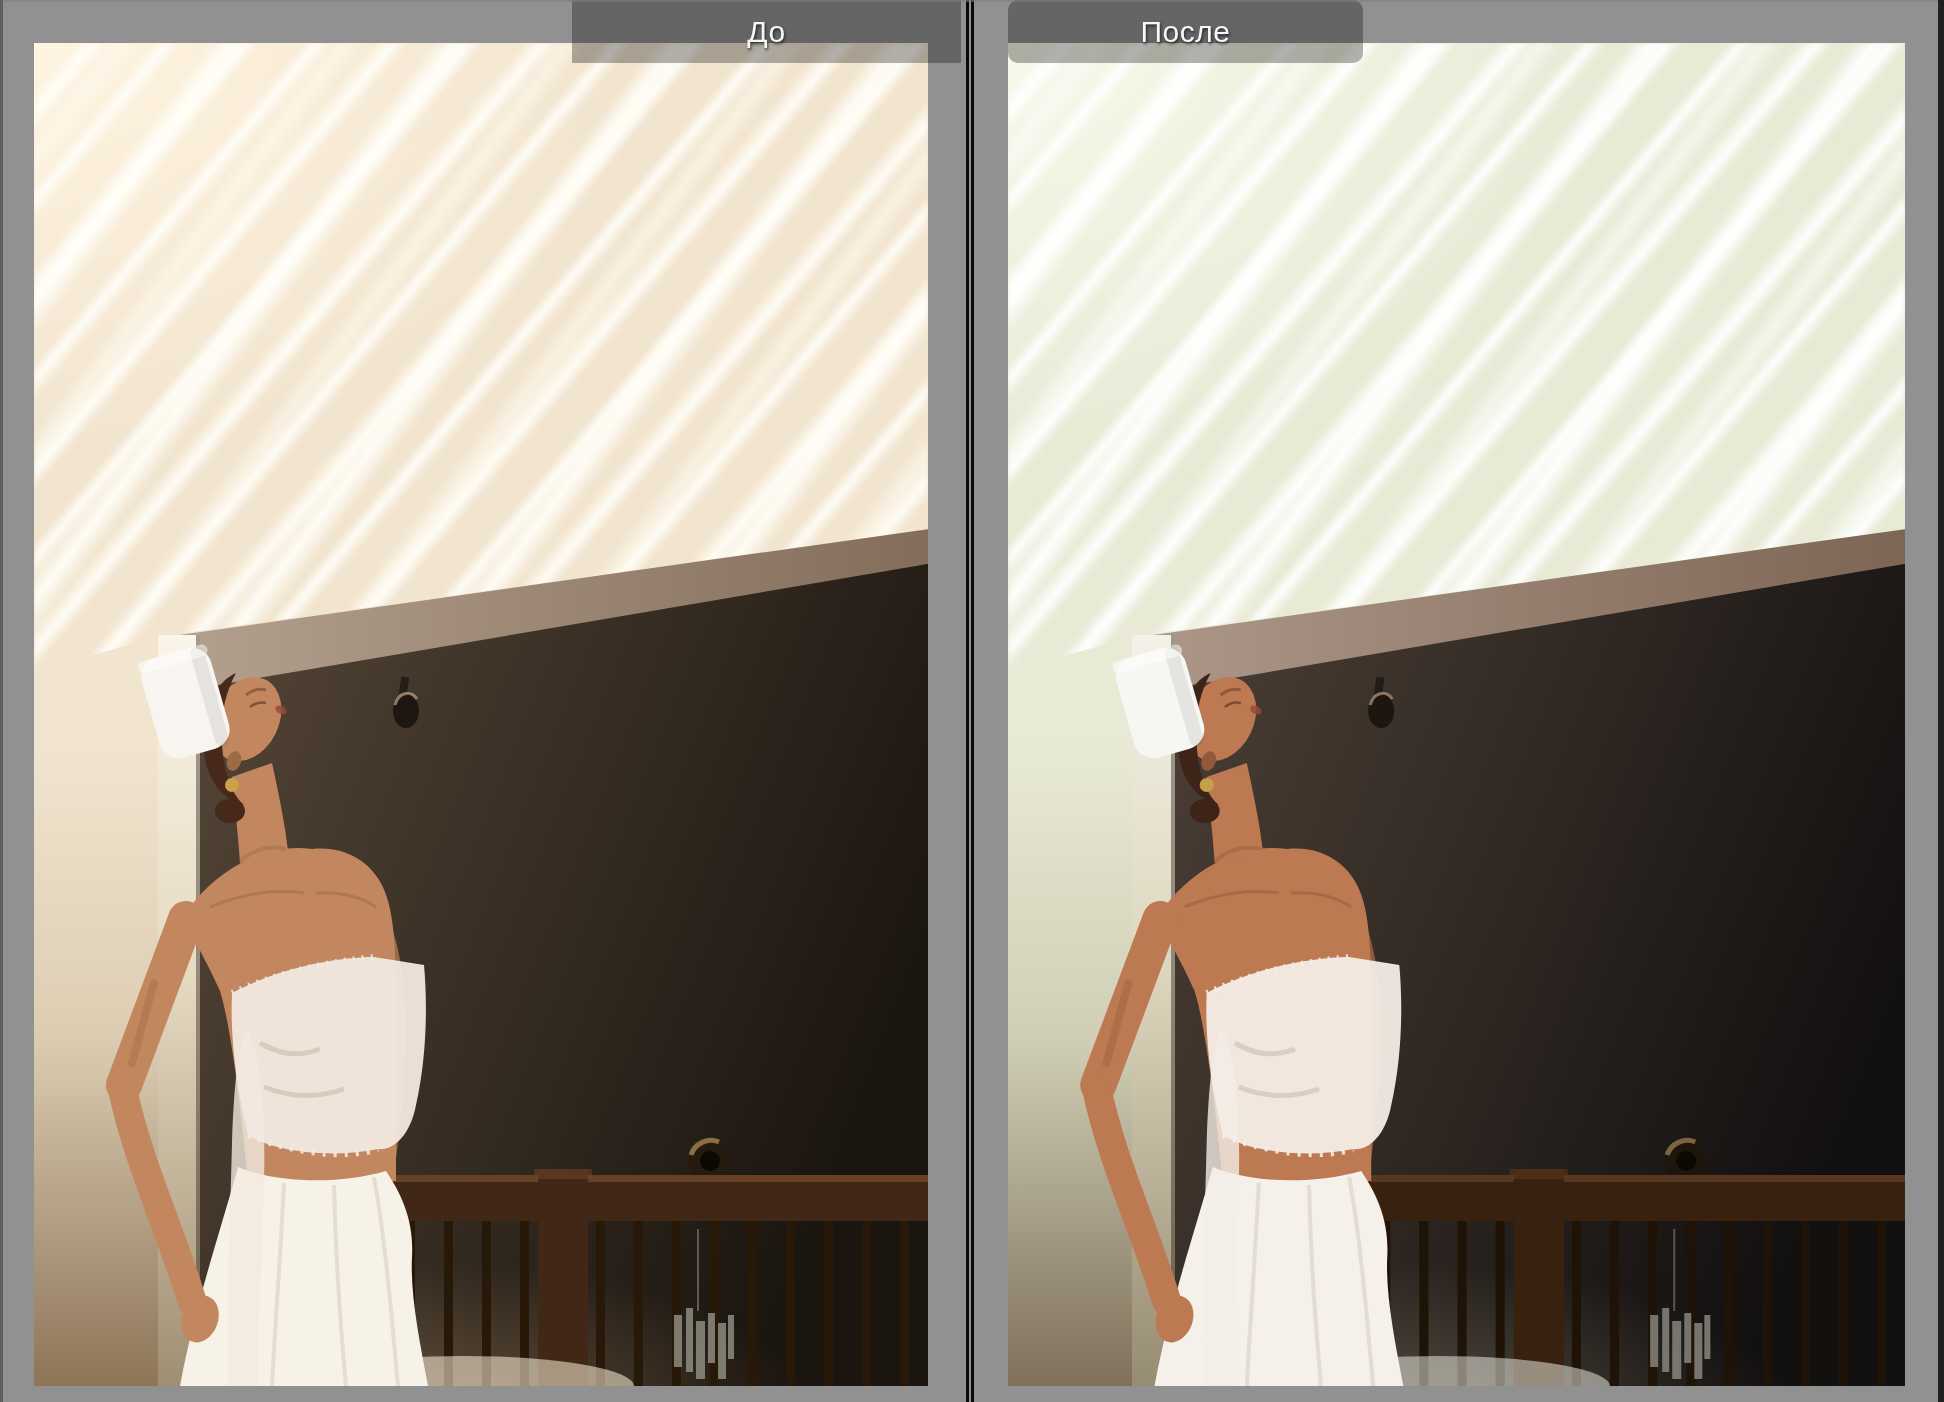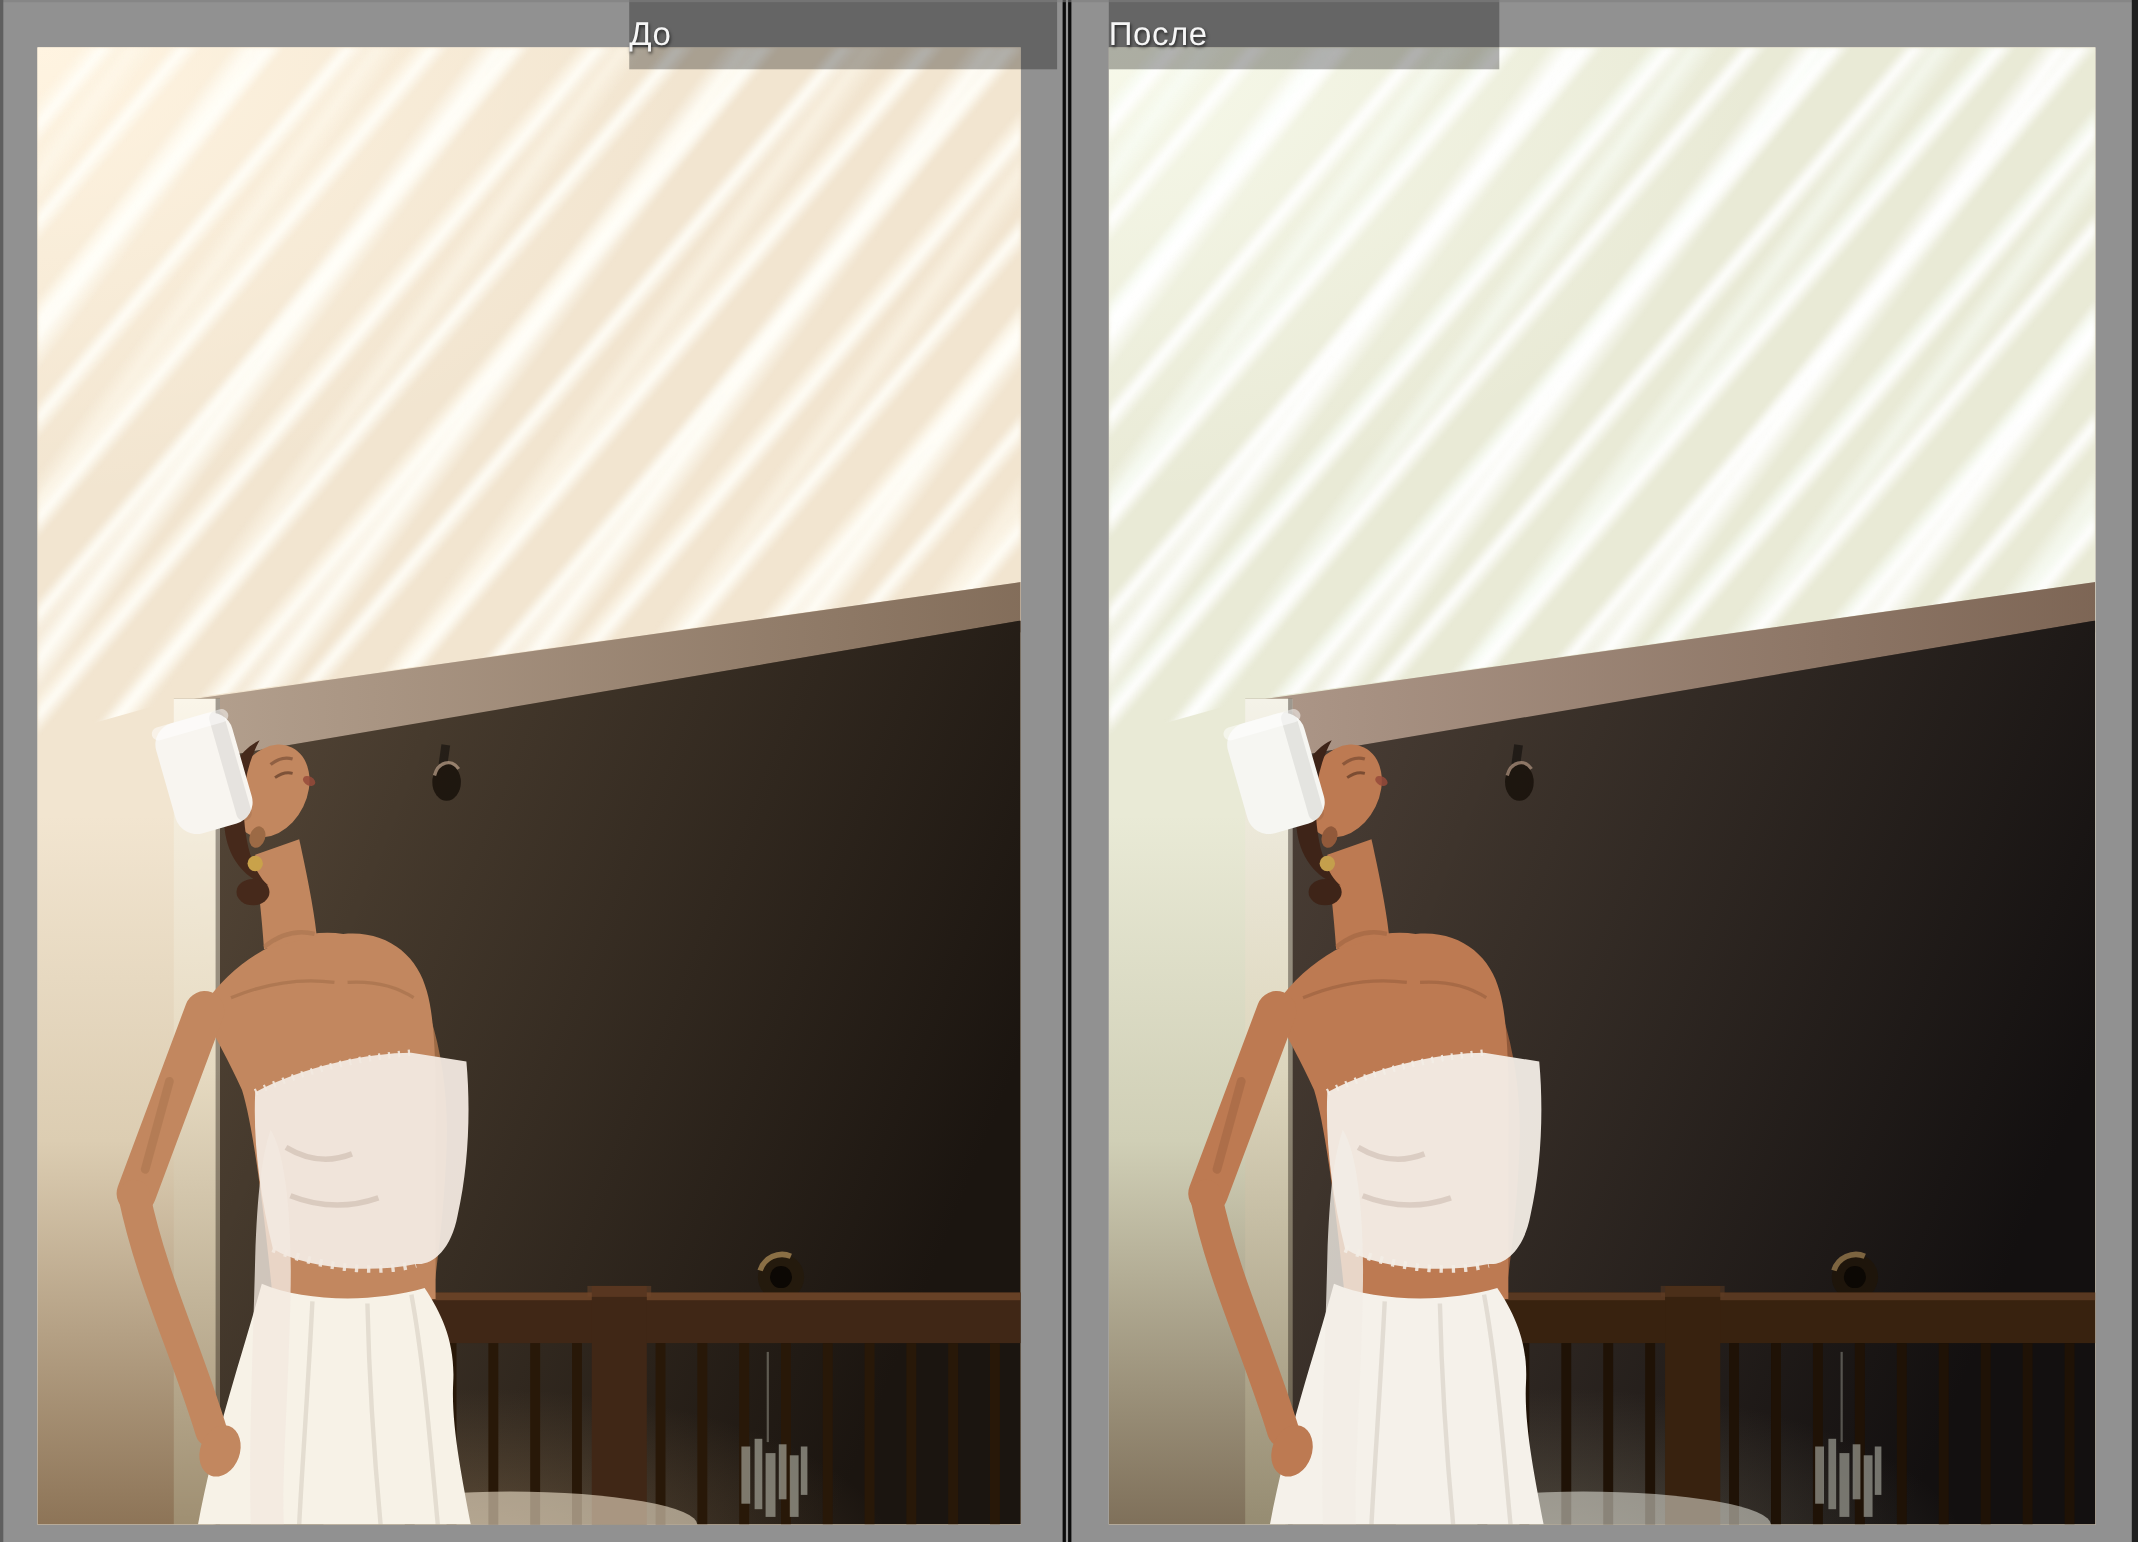--- a/index.html
+++ b/index.html
@@ -35,23 +35,23 @@
       linear-gradient(112deg, var(--darkTop) 2%, rgba(0,0,0,0) 42%),
       linear-gradient(292deg, var(--darkDeep) 12%, rgba(0,0,0,0) 58%);}
   .doorframe{position:absolute;left:13.87%;top:44.1%;width:4.25%;bottom:0;
     background:linear-gradient(to bottom, var(--frameTop), var(--frameMid) 45%, var(--frameLow));
     border-right:4px solid rgba(30,20,12,0.40);}
   .details{position:absolute;inset:0;width:100%;height:100%;}
   .divider-line{position:absolute;top:0;height:100%;width:3px;background:var(--dividerLine,#0a0a0a);z-index:4;}
   .line-a{left:966px;}
   .line-b{left:971px;}
   .label-bar{position:absolute;top:0;height:63px;background:var(--labelBar,rgba(0,0,0,0.30));
-    display:flex;align-items:center;z-index:5;}
+    display:flex;align-items:center;justify-content:center;z-index:5;}
   .bar-before{left:572px;width:389px;}
-  .bar-after{left:1008px;width:355px;}
+  .bar-after{left:1008px;width:355px;border-radius:10px;}
   .label-bar span{font-size:30px;color:var(--labelText,#f6f6f6);
     text-shadow:1px 2px 3px rgba(0,0,0,0.65);letter-spacing:0.5px;}
   .edge{position:absolute;z-index:6;}
   .edge-left{left:0;top:0;width:3px;height:100%;background:var(--edgeLeft,#5f5f5f);}
   .edge-right{right:0;top:0;width:6px;height:100%;background:var(--edgeRight,#202020);}
   .edge-top{left:0;top:0;width:100%;height:2px;background:var(--edgeTop,#7e7e7e);opacity:0.6;}
 </style>
 </head>
 <body>
 

